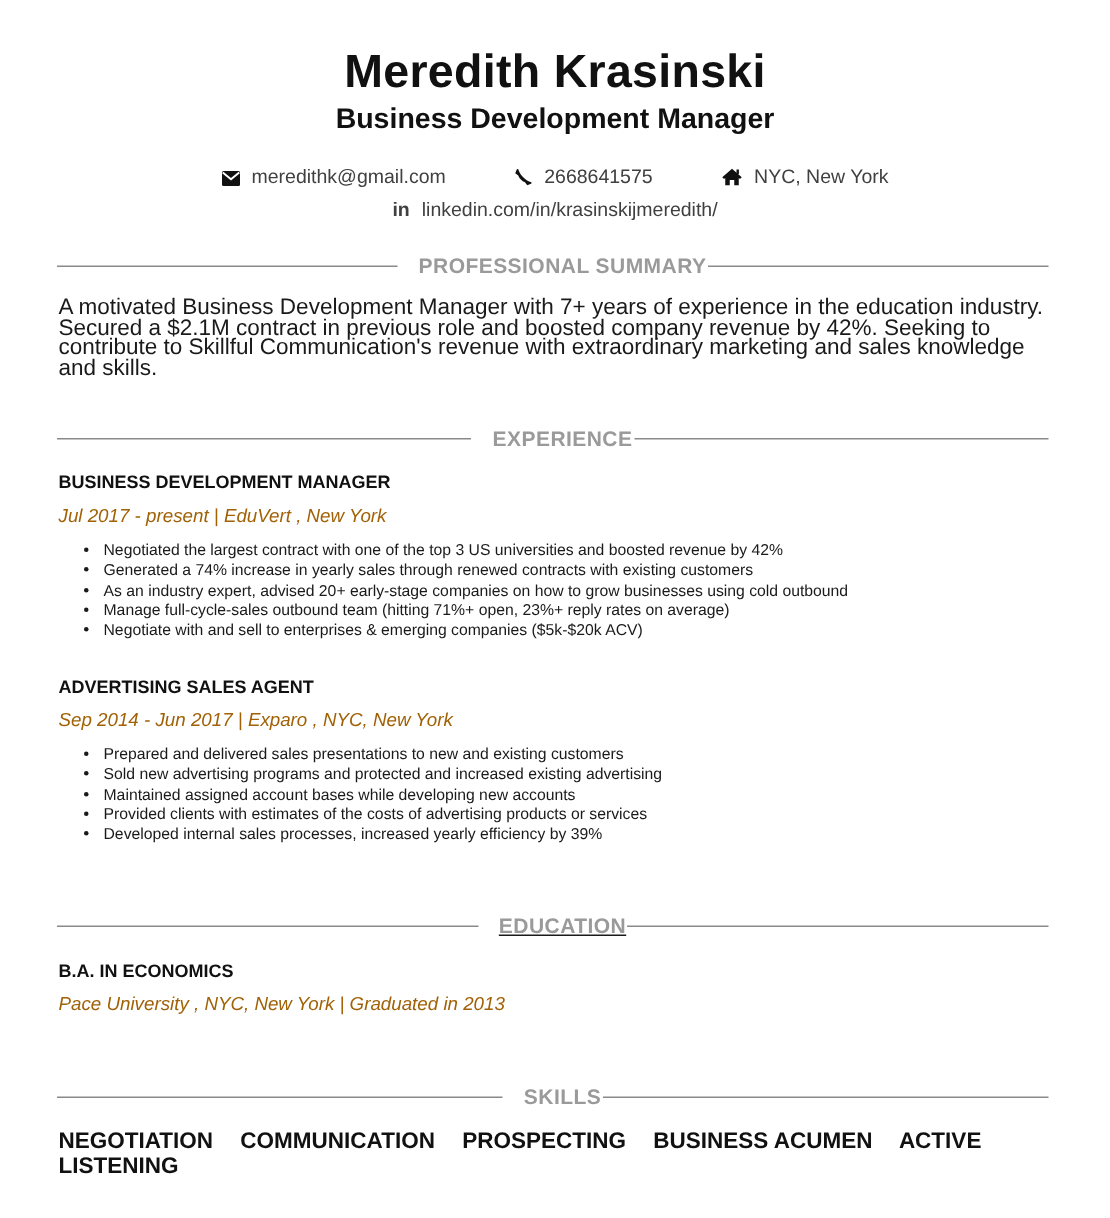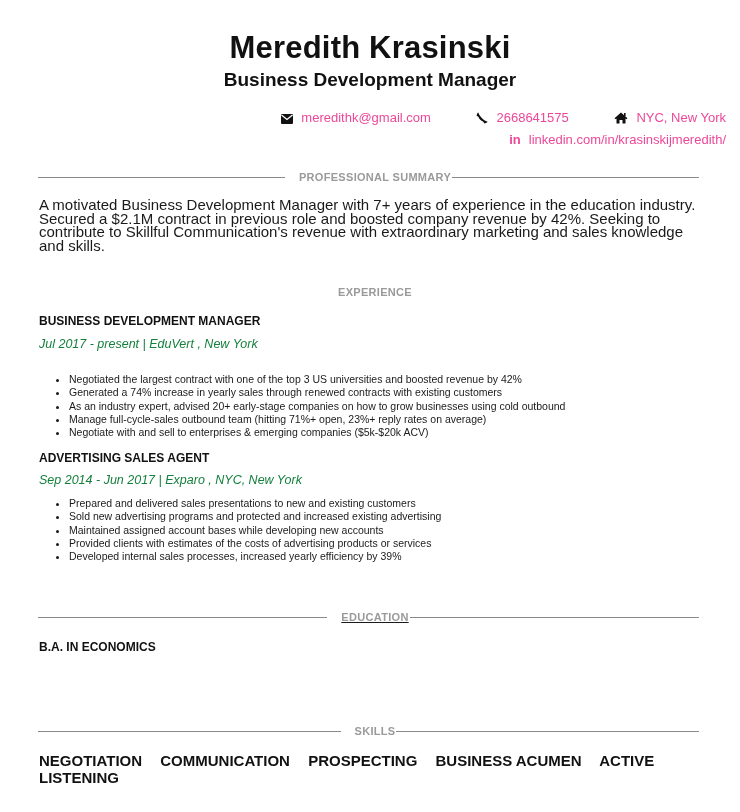--- a/index.html
+++ b/index.html
@@ -1,31 +1,31 @@
 <!DOCTYPE html>
 <html><head>
 <meta charset="utf-8">
 <style>
   html, body { margin: 0; padding: 0; background: #ffffff; }
   body { width: 740px; height: 812px; overflow: hidden; font-family: "Liberation Sans", sans-serif; color: #1a1a1a; position: relative; }
   .page { position: absolute; left: 0; top: 0; width: 740px; height: 812px; }
   .name { position: absolute; left: 0; width: 740px; top: 30px; text-align: center; font-size: 31px; font-weight: bold; color: #111; letter-spacing: 0.2px; }
   .jobtitle { position: absolute; left: 0; width: 740px; top: 69px; text-align: center; font-size: 19px; font-weight: bold; color: #111; }
-  .contact-row { position: absolute; left: 0; width: 740px; text-align: right; font-size: 13px; color: #ec4899; }
+  .contact-row { position: absolute; left: 0; width: 740px; text-align: center; font-size: 13px; color: #404040; }
   .contact-row.r1 { top: 110px; }
   .contact-row.r2 { top: 131px; }
   .ci { display: inline-block; margin: 0 14px; vertical-align: middle; }
   .ci .ic { display: inline-block; margin-right: 8px; vertical-align: -2px; }
   .li-ic { font-weight: bold; font-size: 13px; margin-right: 8px; }
   .section-head { position: absolute; left: 38px; width: 661px; height: 14px; display: flex; align-items: center; }
   .section-head .line { flex: 1; height: 1px; background: #8a8a8a; }
-  .section-head .label { font-size: 11px; font-weight: bold; color: #9a9a9a; padding: 0 1px; letter-spacing: 0.3px; margin-left: 13px; }
+  .section-head .label { font-size: 14px; font-weight: bold; color: #9a9a9a; padding: 0 1px; letter-spacing: 0.3px; margin-left: 13px; }
   .summary { position: absolute; left: 39px; top: 198px; width: 665px; font-size: 15px; line-height: 13.5px; color: #1a1a1a; }
   .role { position: absolute; left: 39px; font-size: 12px; font-weight: bold; color: #111; }
-  .meta { position: absolute; left: 39px; font-size: 12.5px; font-style: italic; color: #15803d; }
+  .meta { position: absolute; left: 39px; font-size: 12.5px; font-style: italic; color: #a16207; }
   .bullets { position: absolute; left: 55px; margin: 0; padding: 0 0 0 14px; font-size: 10.5px; line-height: 13.3px; color: #1a1a1a; }
   .bullets li { margin: 0; padding: 0; }
   .skills { position: absolute; left: 39px; top: 752px; font-size: 15px; font-weight: bold; color: #111; }
   .skills span { margin-right: 14px; }
 </style>
 </head>
 <body>
 
 <div class="page">
 
@@ -64,29 +64,29 @@
     </span>
   </div>
 
   <div class="section-head" style="top:170px;">
     <div class="line"></div>
     <div class="label">PROFESSIONAL SUMMARY</div>
     <div class="line"></div>
   </div>
   <div class="summary">A motivated Business Development Manager with 7+ years of experience in the education industry. Secured a $2.1M contract in previous role and boosted company revenue by 42%. Seeking to contribute to Skillful Communication's revenue with extraordinary marketing and sales knowledge and skills.</div>
 
-  <div class="section-head" style="top:285px;flex-direction:column;">
+  <div class="section-head" style="top:285px;">
     <div class="line"></div>
     <div class="label">EXPERIENCE</div>
     <div class="line"></div>
   </div>
 
   <div class="role" style="top:314px;">BUSINESS DEVELOPMENT MANAGER</div>
   <div class="meta" style="top:337px;">Jul 2017 - present | EduVert , New York</div>
-  <ul class="bullets" style="top:373px;">
+  <ul class="bullets" style="top:361px;">
     <li>Negotiated the largest contract with one of the top 3 US universities and boosted revenue by 42%</li>
     <li>Generated a 74% increase in yearly sales through renewed contracts with existing customers</li>
     <li>As an industry expert, advised 20+ early-stage companies on how to grow businesses using cold outbound</li>
     <li>Manage full-cycle-sales outbound team (hitting 71%+ open, 23%+ reply rates on average)</li>
     <li>Negotiate with and sell to enterprises &amp; emerging companies ($5k-$20k ACV)</li>
   </ul>
 
   <div class="role" style="top:451px;">ADVERTISING SALES AGENT</div>
   <div class="meta" style="top:473px;">Sep 2014 - Jun 2017 | Exparo , NYC, New York</div>
   <ul class="bullets" style="top:497px;">
@@ -96,20 +96,21 @@
     <li>Provided clients with estimates of the costs of advertising products or services</li>
     <li>Developed internal sales processes, increased yearly efficiency by 39%</li>
   </ul>
 
   <div class="section-head" style="top:610px;text-decoration:underline;">
     <div class="line"></div>
     <div class="label">EDUCATION</div>
     <div class="line"></div>
   </div>
   <div class="role" style="top:640px;">B.A. IN ECONOMICS</div>
+  <div class="meta" style="top:662px;">Pace University , NYC, New York | Graduated in 2013</div>
 
   <div class="section-head" style="top:724px;">
     <div class="line"></div>
     <div class="label">SKILLS</div>
     <div class="line"></div>
   </div>
   <div class="skills">
     <span>NEGOTIATION</span>
     <span>COMMUNICATION</span>
     <span>PROSPECTING</span>

